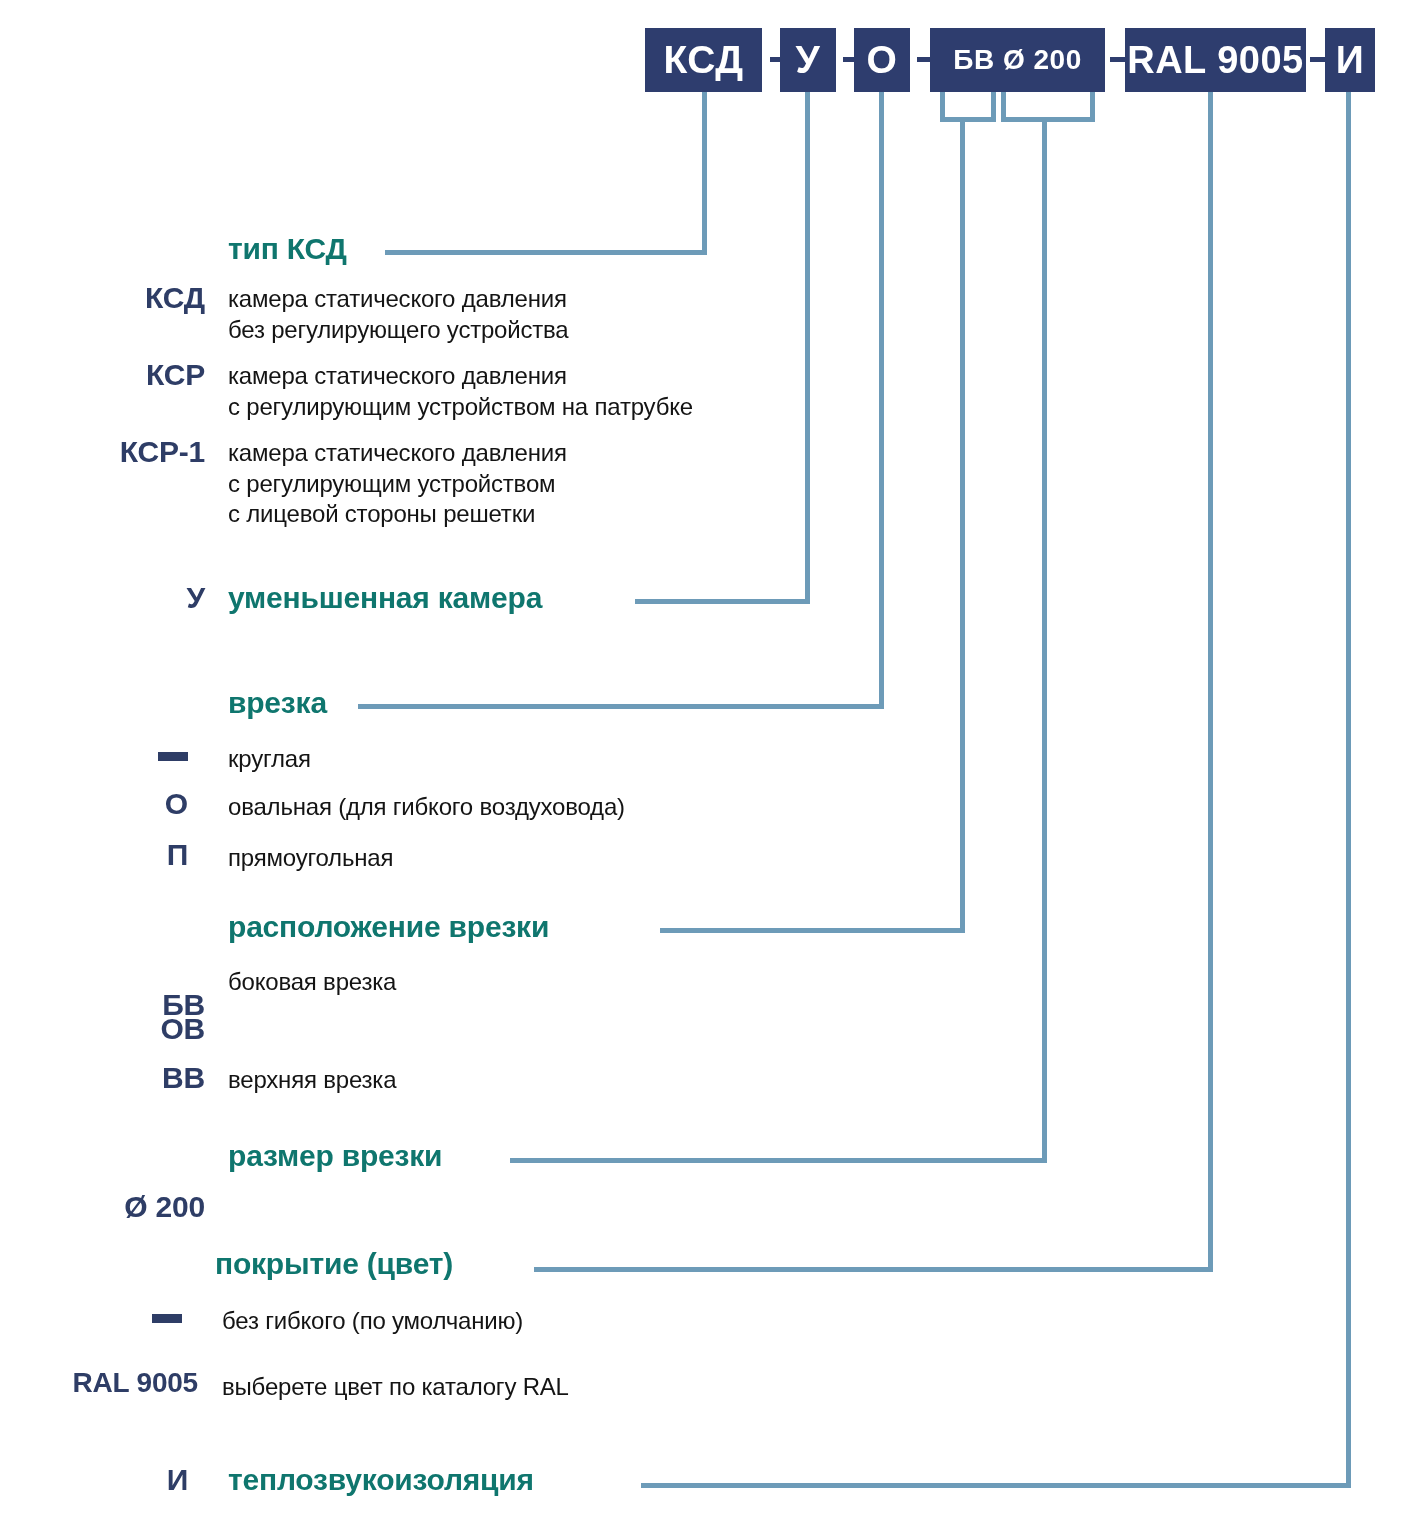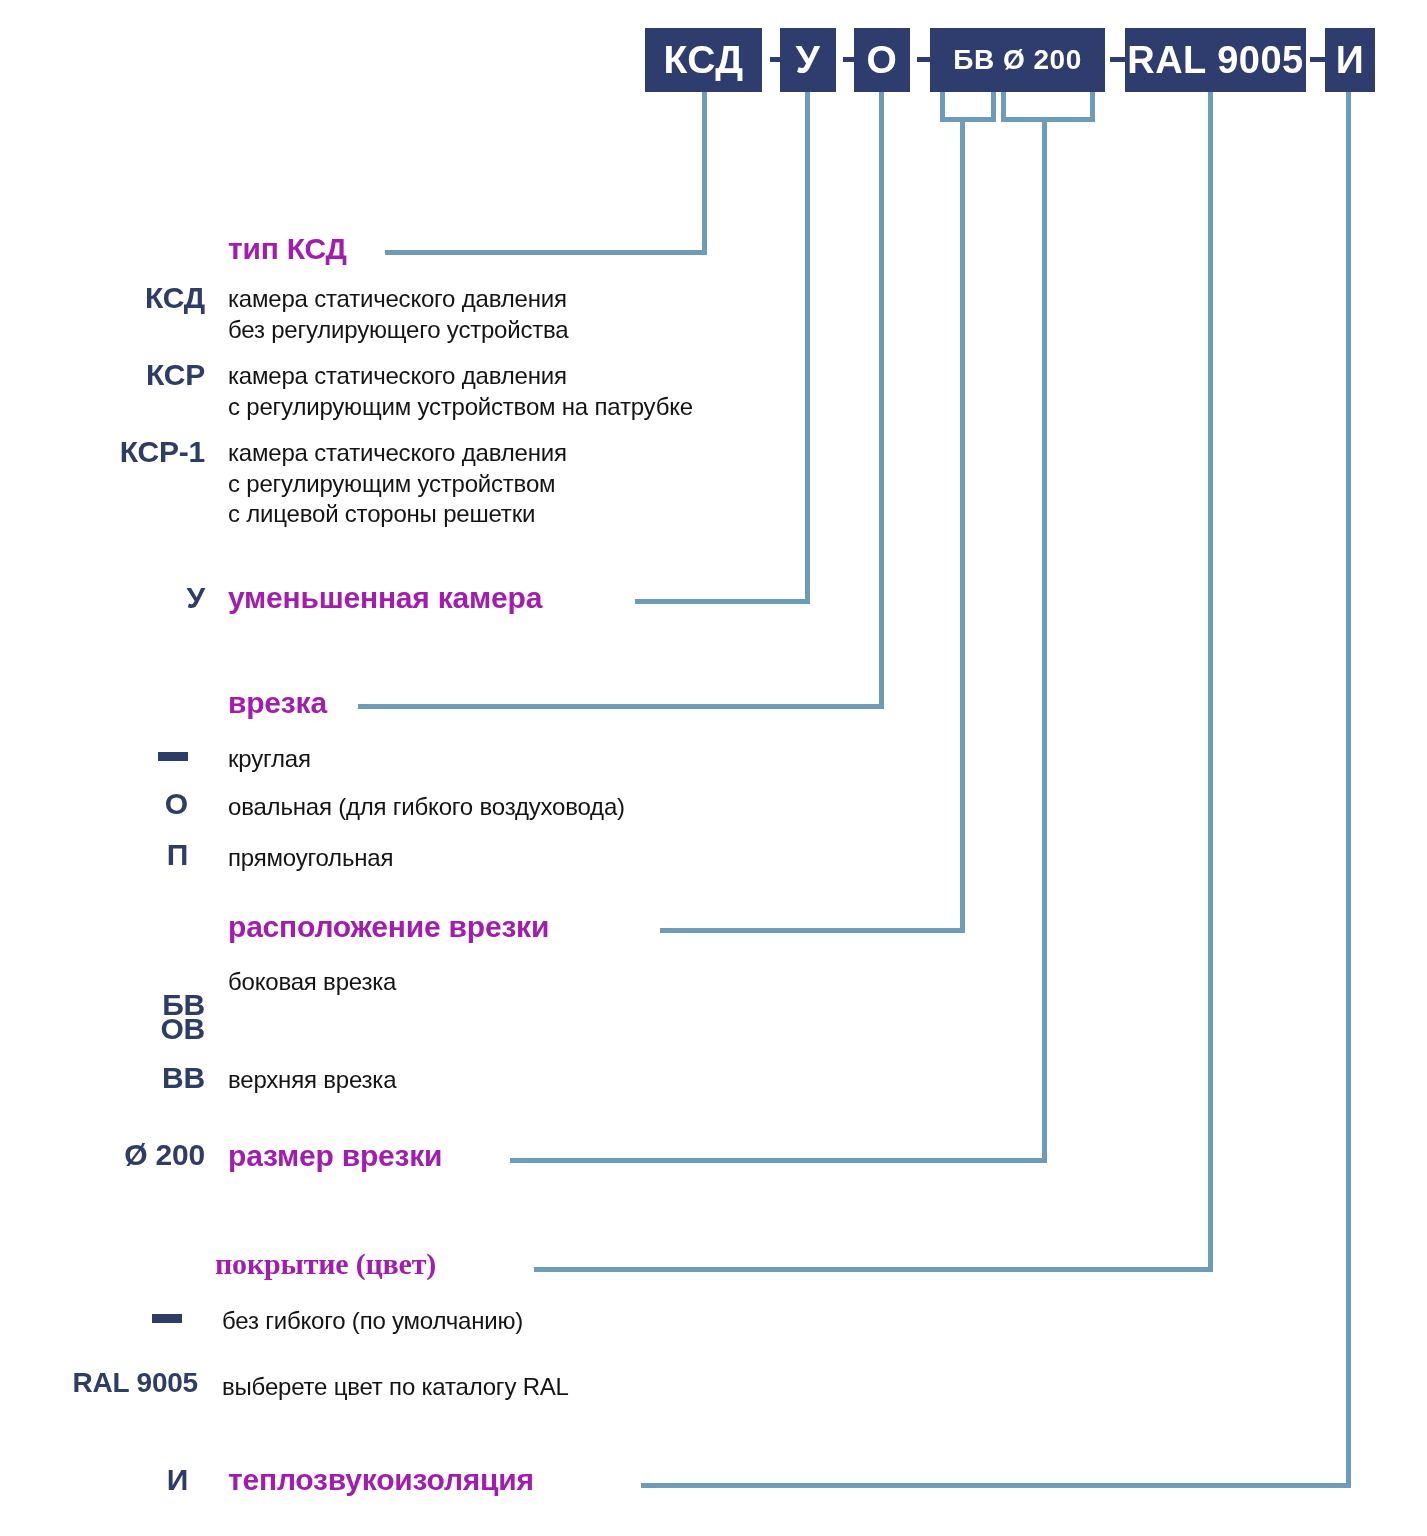--- a/index.html
+++ b/index.html
@@ -49,21 +49,21 @@
     position: absolute;
     background: #6d9bb8;
     width: 5px;
   }
 
   
   .section-title {
     position: absolute;
     font-size: 30px;
     font-weight: bold;
-    color: #a21caf;
+    color: #0f766e;
     white-space: nowrap;
     letter-spacing: -0.2px;
   }
   .code-label {
     position: absolute;
     font-size: 30px;
     font-weight: bold;
     color: #2e3d66;
     text-align: right;
     white-space: nowrap;
@@ -170,24 +170,24 @@
   <div class="section-title" style="left:228px; top:910px;">расположение врезки</div>
 
   <div class="code-label" style="left:40px; top:988px; width:165px;">БВ</div>
   <div class="desc" style="left:228px; top:967px; width:640px;">боковая врезка</div>
 
   <div class="code-label" style="left:40px; top:1012px; width:165px;">ОВ</div>
 
   <div class="code-label" style="left:40px; top:1061px; width:165px;">ВВ</div>
   <div class="desc" style="left:228px; top:1065px; width:640px;">верхняя врезка</div>
 
-  <div class="code-label" style="left:25px; top:1138px; width:180px;">Ø 200</div>
+  <div class="code-label" style="left:25px; top:1190px; width:180px;">Ø 200</div>
   <div class="section-title" style="left:228px; top:1139px;">размер врезки</div>
 
-  <div class="section-title" style="left:215px; top:1247px;font-family:Liberation Serif, serif;">покрытие (цвет)</div>
+  <div class="section-title" style="left:215px; top:1247px;">покрытие (цвет)</div>
 
   <div class="dash-marker" style="left:152px; top:1314px;"></div>
   <div class="desc" style="left:222px; top:1306px; width:660px;">без гибкого (по умолчанию)</div>
 
   <div class="code-label small" style="left:0px; top:1367px; width:198px;">RAL 9005</div>
   <div class="desc" style="left:222px; top:1372px; width:660px;">выберете цвет по каталогу RAL</div>
 
   <div class="code-label" style="left:40px; top:1463px; width:148px;">И</div>
   <div class="section-title" style="left:228px; top:1463px;">теплозвукоизоляция</div>
 

